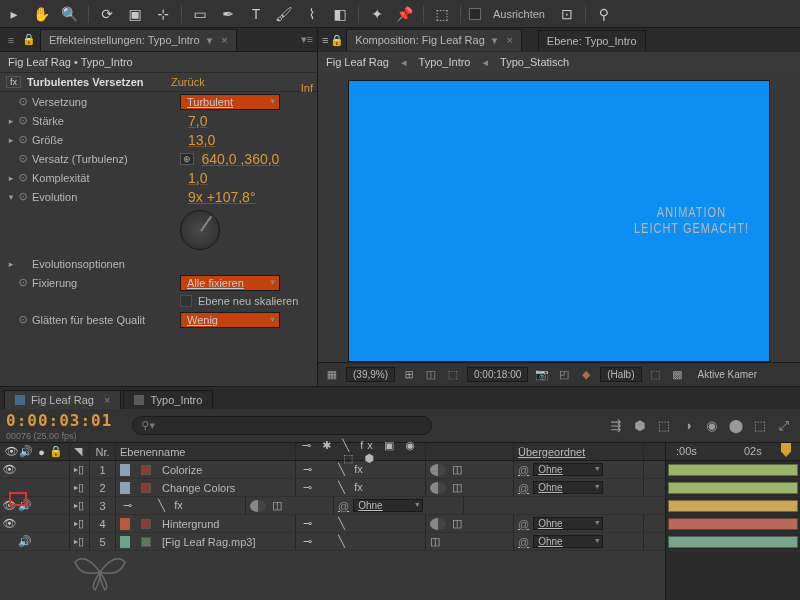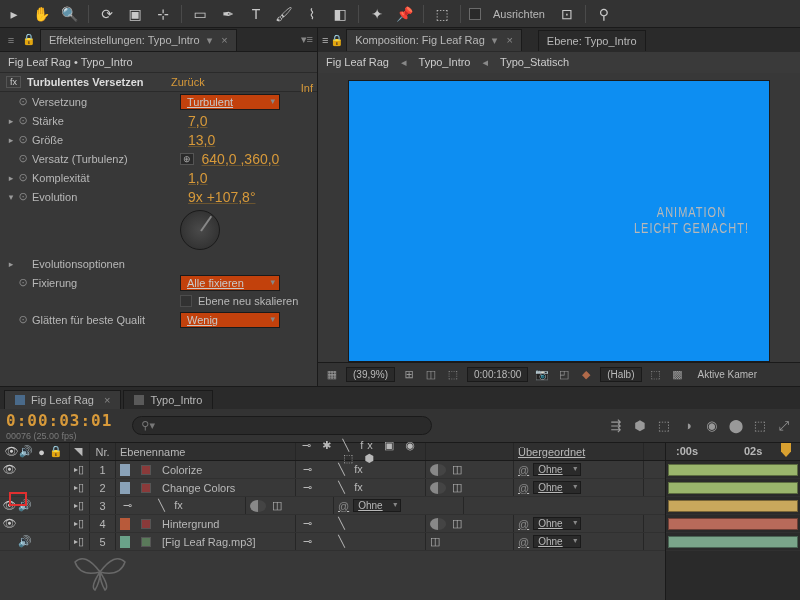--- a/index.html
+++ b/index.html
@@ -66,23 +66,23 @@
 .layer-icon{ width:10px; height:10px; background:#ddd; border:1px solid #555;}
 .layer-icon.comp{ background:#7a6a4a;}
 .layer-icon.solid{ background:#8a3a3a;}
 .layer-icon.audio{ background:#5a7a5a;}
 .switches{ display:flex; gap:2px; color:#888; font-size:10px;}
 .switches span{ width:15px; text-align:center;}
 .mode-cell{ display:flex; align-items:center; gap:6px;}
 .mode-cell .half{ width:16px; height:12px; background:linear-gradient(90deg,#888 50%,#444 50%); border-radius:50%;}
 .parent-cell{ display:flex; align-items:center; gap:4px;}
 .parent-cell .spiral{ font-size:11px; color:#888;}
-.parent-dd{ background:#2a2a2a; border:1px solid #1a1a1a; padding:0 14px 0 4px; font-size:10px; position:relative; width:48px;}
+.parent-dd{ background:#2a2a2a; border:1px solid #1a1a1a; padding:0 14px 0 4px; font-size:10px; position:relative; width:70px;}
 .parent-dd::after{content:"▾"; position:absolute; right:3px; top:0; font-size:8px; color:#888;}
-.tl-right { flex:1; background:#2a2a2a; display:flex; flex-direction:column; border-left:1px solid #1a1a1a;font-weight:bold;}
+.tl-right { flex:1; background:#2a2a2a; display:flex; flex-direction:column; border-left:1px solid #1a1a1a;}
 .tl-ruler{ height:18px; background:#2f2f2f; border-bottom:1px solid #1a1a1a; position:relative; font-size:9px; color:#999;}
 .tl-ruler span{ position:absolute; top:2px;}
 .cti{ position:absolute; top:0; width:10px; height:14px; background:#d8a030; clip-path:polygon(0 0,100% 0,100% 60%,50% 100%,0 60%); }
 .track-row{ height:18px; border-bottom:1px solid #303030; position:relative;}
 .bar{ position:absolute; top:3px; height:12px; border:1px solid rgba(0,0,0,0.4);}
 .butterfly { position:absolute; left:70px; bottom:8px; width:60px; height:40px; opacity:0.6;}
 .butterfly svg{width:100%;height:100%;}
 .red-box{ position:absolute; width:18px; height:14px; border:2px solid #e03030; pointer-events:none;}
 </style>
 </head>

